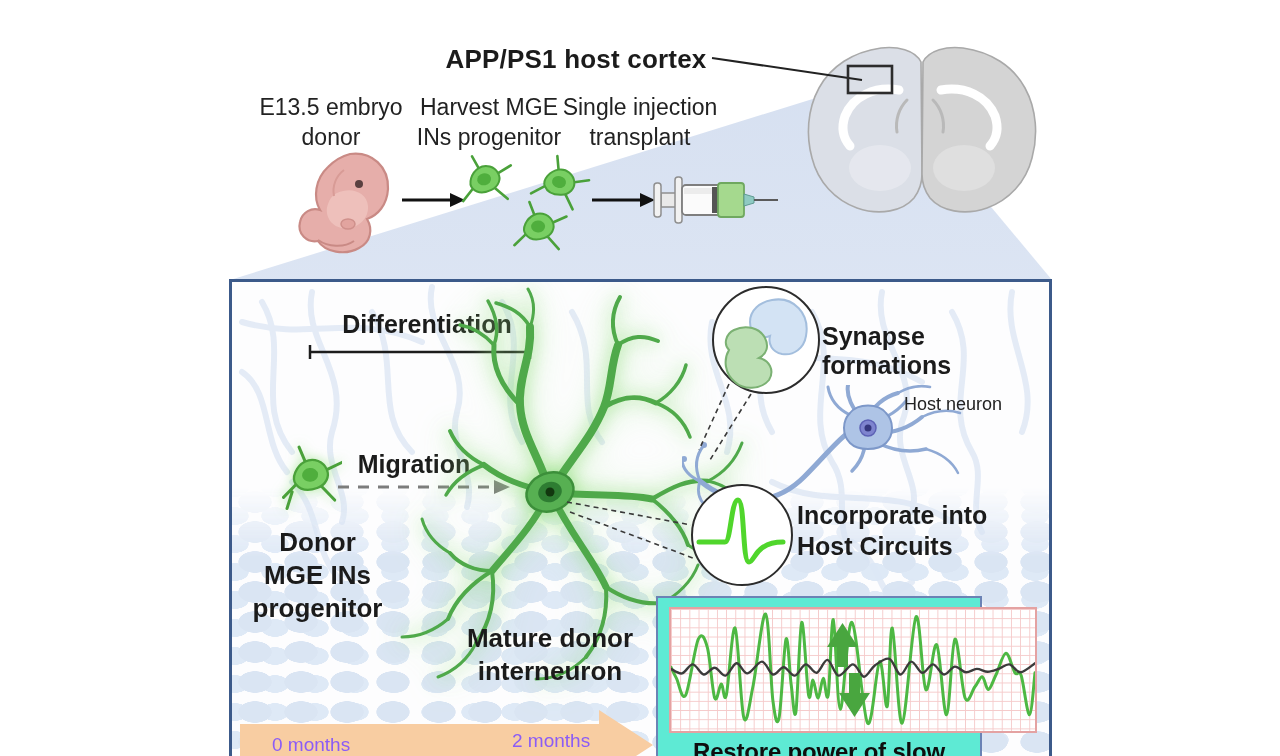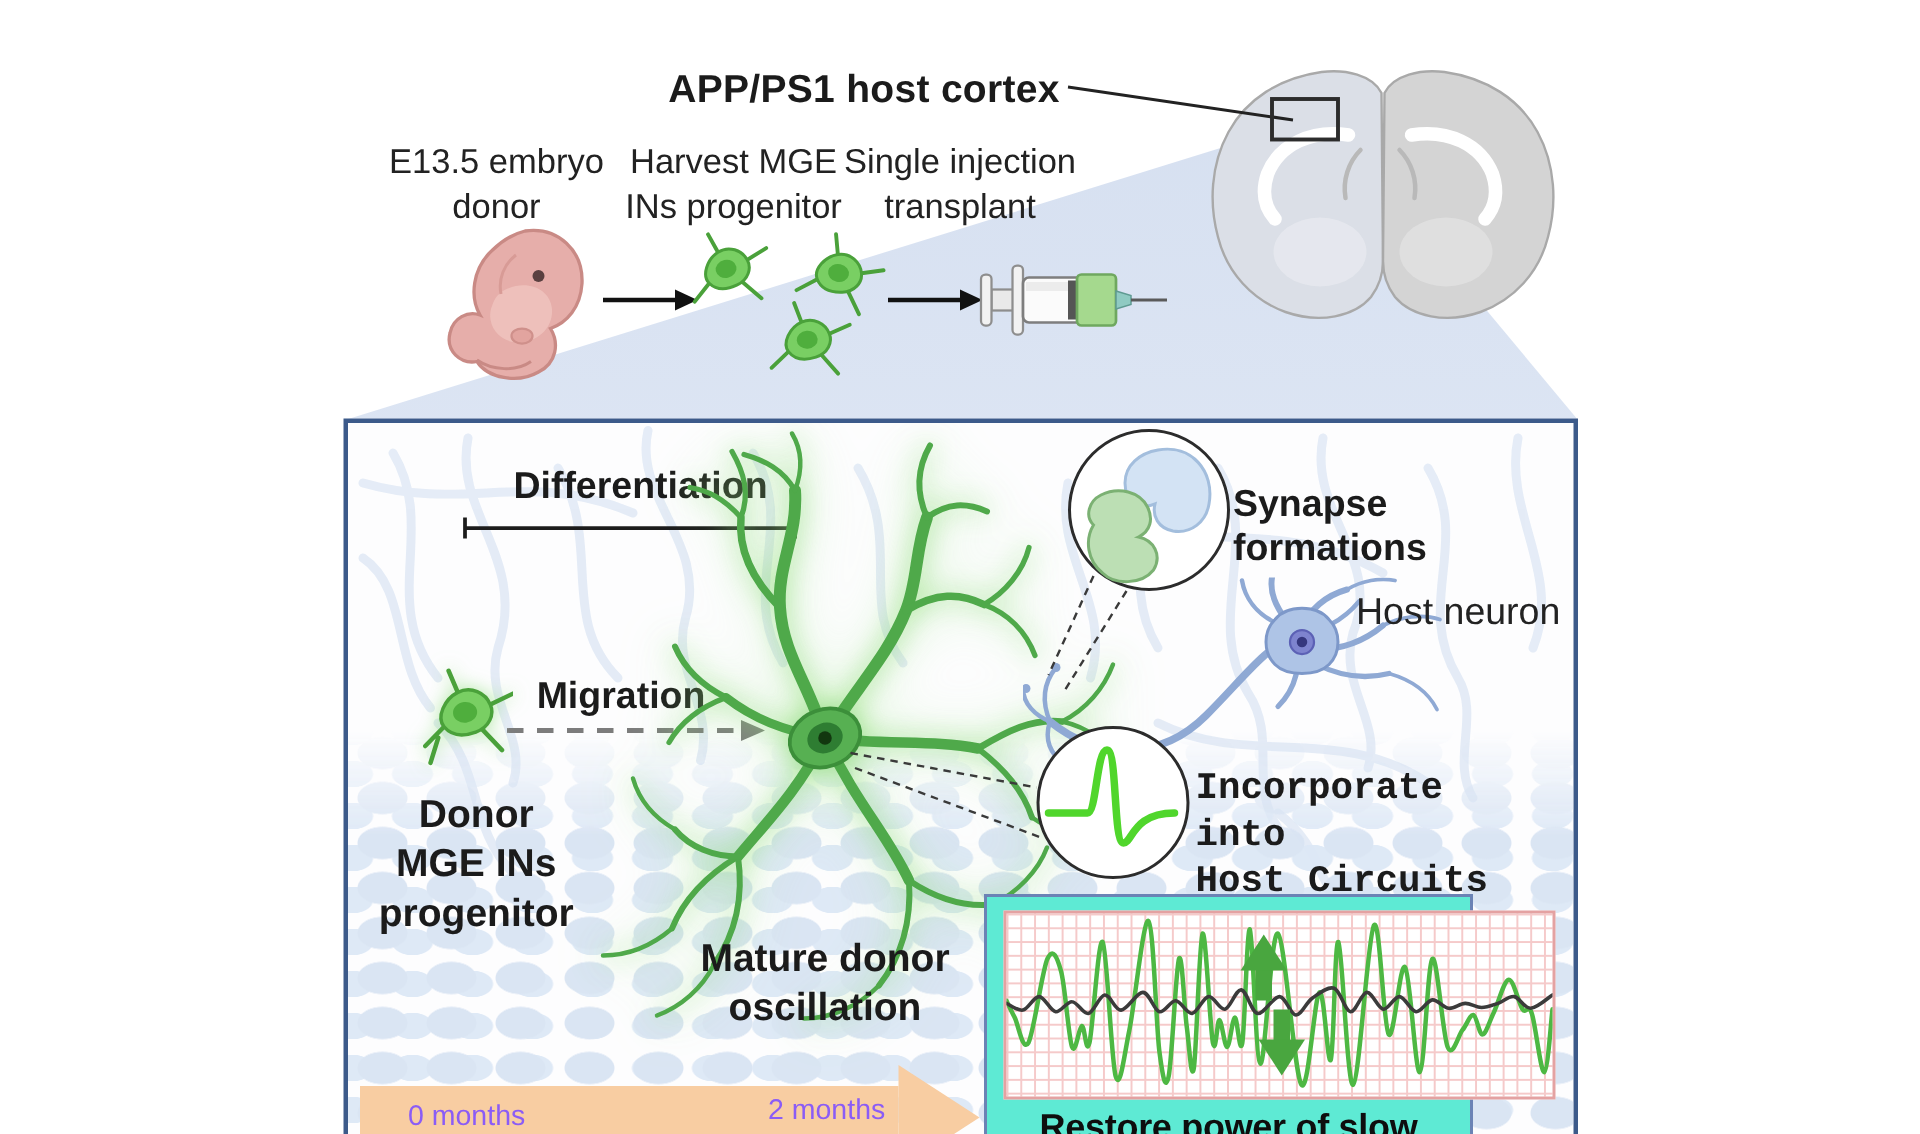--- a/index.html
+++ b/index.html
@@ -11,21 +11,21 @@
   .top-title{font-size:26px;font-weight:700;letter-spacing:.2px;}
   .step-label{font-size:23px;line-height:30px;color:#222;}
   
   #trapezoid{inset:0;clip-path:polygon(848px 60px,892px 60px,1052px 252px,230px 252px);
              background:linear-gradient(180deg,#d5dff0 0%,#e0e8f5 55%,#edf2fa 100%);}
   
   #panel{left:229px;top:251px;width:823px;height:504px;border:3px solid #3c5a8a;
          box-sizing:border-box;background:#fdfdfe;overflow:hidden;}
   .panel-label{font-size:25px;font-weight:700;color:#1b1b1b;}
   .panel-label-lg{font-size:26px;font-weight:700;line-height:33px;color:#1b1b1b;}
-  .plain-label{font-size:25px;color:#222;}
+  .plain-label{font-size:18px;color:#222;}
   #pebbles{left:0;top:205px;width:817px;height:293px;
     background-image:
       radial-gradient(ellipse 17px 11px at 50% 50%, #d9e4f3 96%, transparent 100%),
       radial-gradient(ellipse 14px 9px at 50% 50%, #dde8f6 96%, transparent 100%);
     background-size:46px 30px,40px 28px;
     background-position:0 0,23px 15px;
     -webkit-mask-image:linear-gradient(to bottom,transparent,#000 70px);
     mask-image:linear-gradient(to bottom,transparent,#000 70px);
     opacity:.95;}
   #neuron-glow{filter:drop-shadow(0 0 9px rgba(137,219,115,.8)) drop-shadow(0 0 18px rgba(160,230,140,.45));}
@@ -262,33 +262,33 @@
       <path d="M24,46 C36,40 50,44 55,54 C59,62 57,70 49,74 C59,76 65,86 59,96 C51,106 33,106 25,98 C15,90 13,76 19,66 C13,60 16,50 24,46 Z" fill="#bcdfb4" stroke="#7bb173" stroke-width="2"></path>
     </svg>
     <div class="abs panel-label" style="left:590px;top:40px;width:230px;">Synapse formations</div>
 
     <div class="abs plain-label" style="left:672px;top:112px;width:140px;">Host neuron</div>
 
     <svg class="abs" style="left:457px;top:200px;" width="106" height="106" viewBox="0 0 106 106">
       <circle cx="53" cy="53" r="50" fill="#fff" stroke="#2c2c2c" stroke-width="2"></circle>
       <path d="M10,60 L36,60 C42,60 42,18 49,18 C56,18 53,80 60,80 C66,80 66,60 94,60" fill="none" stroke="#50d62c" stroke-width="5" stroke-linecap="round"></path>
     </svg>
-    <div class="abs" style="left:565px;top:228px;width:240px;font-family:Liberation Mono, monospace;">
+    <div class="abs" style="left:565px;top:218px;width:240px;">
       <div class="panel-label" style="line-height:31px;">Incorporate into</div>
       <div class="panel-label" style="line-height:31px;">Host Circuits</div>
     </div>
 
     <div class="abs ctr" style="left:8px;top:244px;width:155px;">
       <div class="panel-label-lg">Donor</div>
       <div class="panel-label-lg">MGE INs</div>
       <div class="panel-label-lg">progenitor</div>
     </div>
     <div class="abs ctr" style="left:218px;top:340px;width:200px;">
       <div class="panel-label-lg">Mature donor</div>
-      <div class="panel-label-lg">oscillation</div>
+      <div class="panel-label-lg">interneuron</div>
     </div>
 
     <svg class="abs" style="left:8px;top:428px;" width="414" height="70" viewBox="0 0 414 70">
       <rect x="0" y="14" width="359" height="42" fill="#f8cda2"></rect>
       <polygon points="359,0 413,35 359,70" fill="#f8cda2"></polygon>
     </svg>
     <div class="abs months-label" style="left:40px;top:452px;">0 months</div>
     <div class="abs months-label" style="left:280px;top:448px;">2 months</div>
 
     <div id="osc-box" class="abs">

